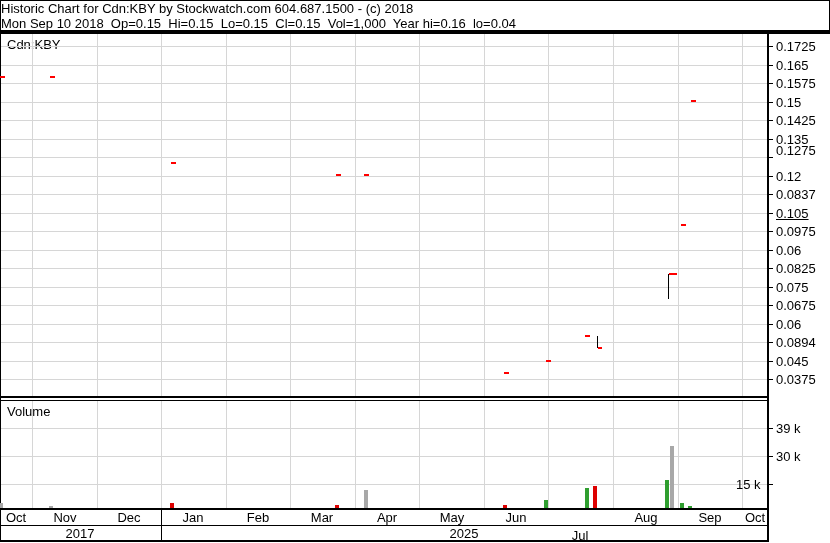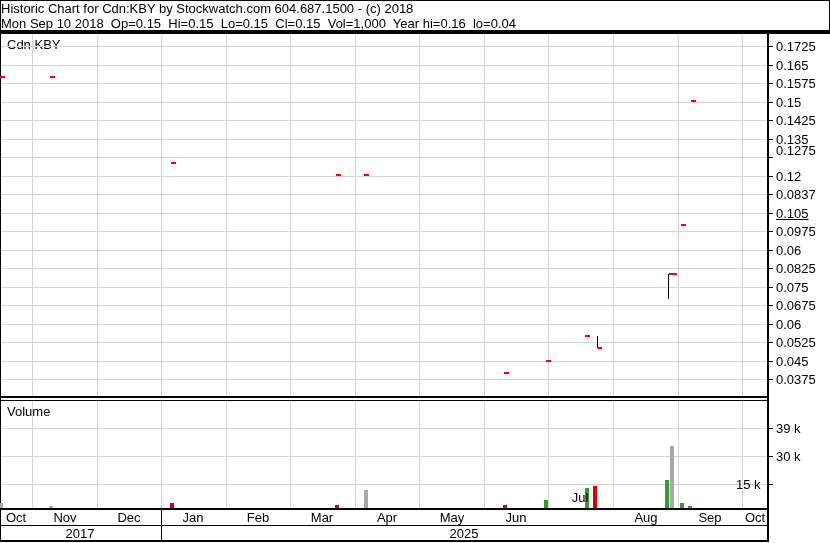--- a/index.html
+++ b/index.html
@@ -144,21 +144,21 @@
       <div style="position: absolute; left: 776px; top: 243px; width: 52px; height: 15px;">0.06</div>
       <div style="position: absolute; left: 769px; top: 268px; width: 4px; height: 1px; background: rgb(0, 0, 0);"></div>
       <div style="position: absolute; left: 776px; top: 261px; width: 52px; height: 15px;">0.0825</div>
       <div style="position: absolute; left: 769px; top: 287px; width: 4px; height: 1px; background: rgb(0, 0, 0);"></div>
       <div style="position: absolute; left: 776px; top: 280px; width: 52px; height: 15px;">0.075</div>
       <div style="position: absolute; left: 769px; top: 305px; width: 4px; height: 1px; background: rgb(0, 0, 0);"></div>
       <div style="position: absolute; left: 776px; top: 298px; width: 52px; height: 15px;">0.0675</div>
       <div style="position: absolute; left: 769px; top: 324px; width: 4px; height: 1px; background: rgb(0, 0, 0);"></div>
       <div style="position: absolute; left: 776px; top: 317px; width: 52px; height: 15px;">0.06</div>
       <div style="position: absolute; left: 769px; top: 342px; width: 4px; height: 1px; background: rgb(0, 0, 0);"></div>
-      <div style="position: absolute; left: 776px; top: 335px; width: 52px; height: 15px;">0.0525</div>
+      <div style="position: absolute; left: 776px; top: 335px; width: 52px; height: 15px;">0.0894</div>
       <div style="position: absolute; left: 769px; top: 361px; width: 4px; height: 1px; background: rgb(0, 0, 0);"></div>
       <div style="position: absolute; left: 776px; top: 354px; width: 52px; height: 15px;">0.045</div>
       <div style="position: absolute; left: 769px; top: 379px; width: 4px; height: 1px; background: rgb(0, 0, 0);"></div>
       <div style="position: absolute; left: 776px; top: 372px; width: 52px; height: 15px;">0.0375</div>
       <div style="position: absolute; left: 769px; top: 428px; width: 4px; height: 1px; background: rgb(0, 0, 0);"></div>
       <div style="position: absolute; left: 776px; top: 421px; width: 52px; height: 15px;">39 k</div>
       <div style="position: absolute; left: 769px; top: 456px; width: 4px; height: 1px; background: rgb(0, 0, 0);"></div>
       <div style="position: absolute; left: 776px; top: 449px; width: 52px; height: 15px;">30 k</div>
       <div style="position: absolute; left: 769px; top: 484px; width: 4px; height: 1px; background: rgb(0, 0, 0);"></div>
       <div style="position: absolute; left: 736px; top: 477px; width: 52px; height: 15px;">15 k</div>
@@ -166,21 +166,21 @@
   <div class="abs" id="axis-layer" style="left:0;top:0;">
       <div class="month-label" style="position: absolute; left: 16px; top: 510px; height: 15px; transform: translateX(-50%);">Oct</div>
       <div class="month-label" style="position: absolute; left: 65px; top: 510px; height: 15px; transform: translateX(-50%);">Nov</div>
       <div class="month-label" style="position: absolute; left: 129px; top: 510px; height: 15px; transform: translateX(-50%);">Dec</div>
       <div class="month-label" style="position: absolute; left: 193px; top: 510px; height: 15px; transform: translateX(-50%);">Jan</div>
       <div class="month-label" style="position: absolute; left: 258px; top: 510px; height: 15px; transform: translateX(-50%);">Feb</div>
       <div class="month-label" style="position: absolute; left: 322px; top: 510px; height: 15px; transform: translateX(-50%);">Mar</div>
       <div class="month-label" style="position: absolute; left: 387px; top: 510px; height: 15px; transform: translateX(-50%);">Apr</div>
       <div class="month-label" style="position: absolute; left: 452px; top: 510px; height: 15px; transform: translateX(-50%);">May</div>
       <div class="month-label" style="position: absolute; left: 516px; top: 510px; height: 15px; transform: translateX(-50%);">Jun</div>
-      <div class="month-label" style="position: absolute; left: 580px; top: 490px; height: 15px; transform: translateX(-50%);">Jul</div>
+      <div class="month-label" style="position: absolute; left: 580px; top: 528px; height: 15px; transform: translateX(-50%);">Jul</div>
       <div class="month-label" style="position: absolute; left: 646px; top: 510px; height: 15px; transform: translateX(-50%);">Aug</div>
       <div class="month-label" style="position: absolute; left: 710px; top: 510px; height: 15px; transform: translateX(-50%);">Sep</div>
       <div class="month-label" style="position: absolute; left: 755px; top: 510px; height: 15px; transform: translateX(-50%);">Oct</div>
       <div style="position: absolute; left: 80px; top: 526px; height: 14px; transform: translateX(-50%);">2017</div>
       <div style="position: absolute; left: 464px; top: 526px; height: 14px; transform: translateX(-50%);">2025</div>
     </div>
 
 </div>
 
 </body></html>

